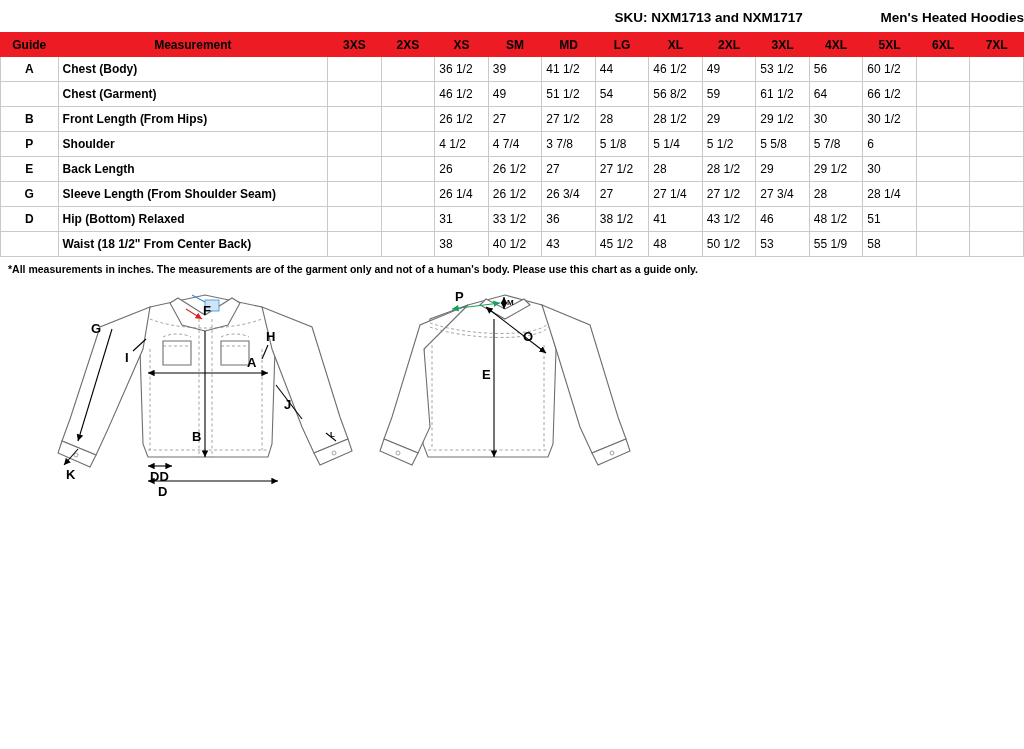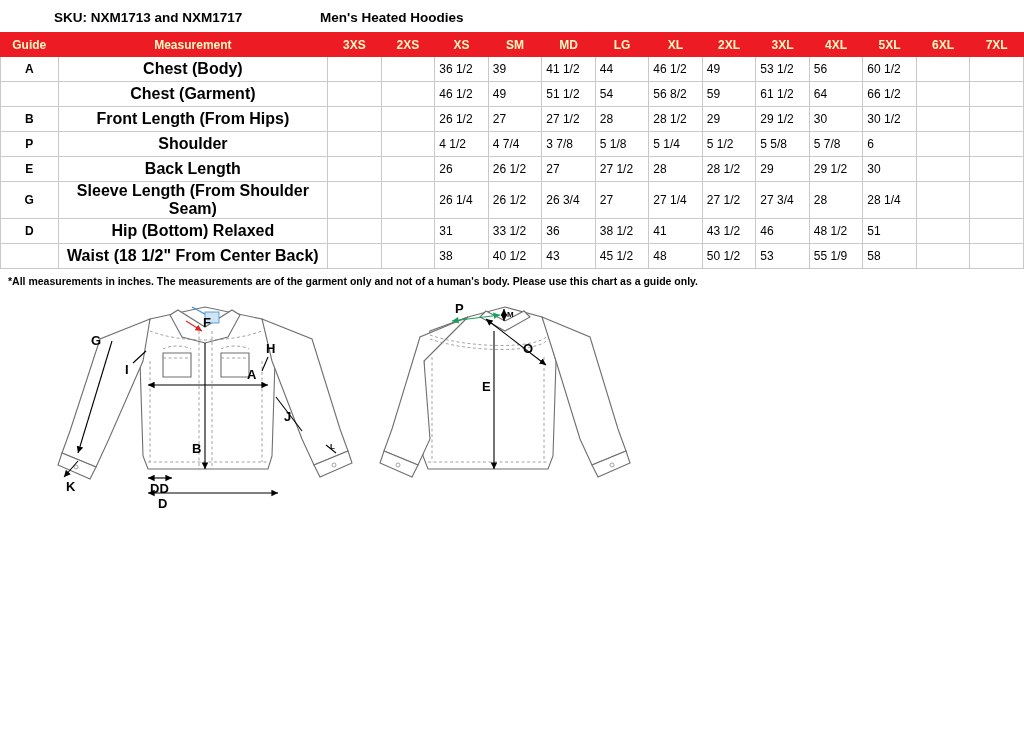--- a/index.html
+++ b/index.html
@@ -17,23 +17,24 @@
   }
   .page {
     width: 1024px;
     height: 749px;
     position: relative;
   }
   
   .head-row {
     display: flex;
     align-items: flex-start;
-    padding: 10px 16px 7px 0;
+    padding: 10px 0 7px 0;
     font-size: 13.5px;
     font-weight: bold;
+    justify-content: flex-end;
   }
   .head-sku {
     width: 320px;
     padding-left: 54px;
     box-sizing: border-box;
     white-space: nowrap;
   }
   .head-title {
     white-space: nowrap;
   }
@@ -47,39 +48,38 @@
   table.size-chart th,
   table.size-chart td {
     border: 1px solid #c9c9c9;
     height: 25px;
     padding: 0 4px;
     box-sizing: border-box;
     vertical-align: middle;
   }
   table.size-chart thead th {
     background: #ed1c24;
-    color: #fef9c3;
+    color: #000000;
     font-weight: bold;
     text-align: center;
     border: 1px solid #ed1c24;
     font-size: 12px;
     height: 24px;
   }
   th.col-guide   { width: 57px; }
   th.col-measure { width: 267px; }
   th.col-size    { width: 53px; }
   td.c-guide {
     text-align: center;
     font-weight: bold;
     font-size: 12px;
   }
   td.c-measure {
-    text-align: center;
-    font-weight: bold;
-    font-size: 16px;
+    font-weight: bold;
+    font-size: 12px;
   }
   td.c-val {
     text-align: left;
     padding-left: 7px;
     font-size: 12px;
   }
   .footnote {
     font-size: 10.5px;
     font-weight: bold;
     padding: 6px 0 0 8px;

